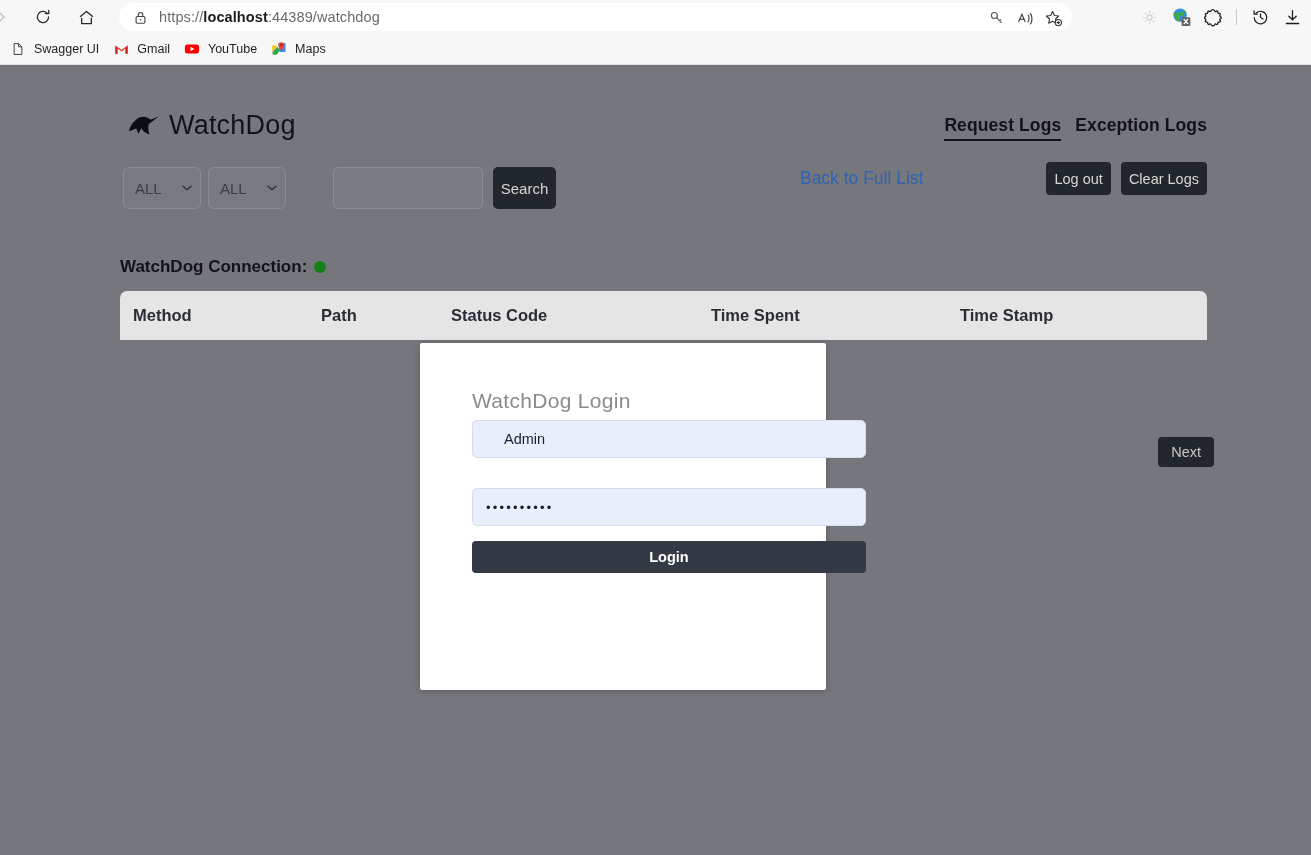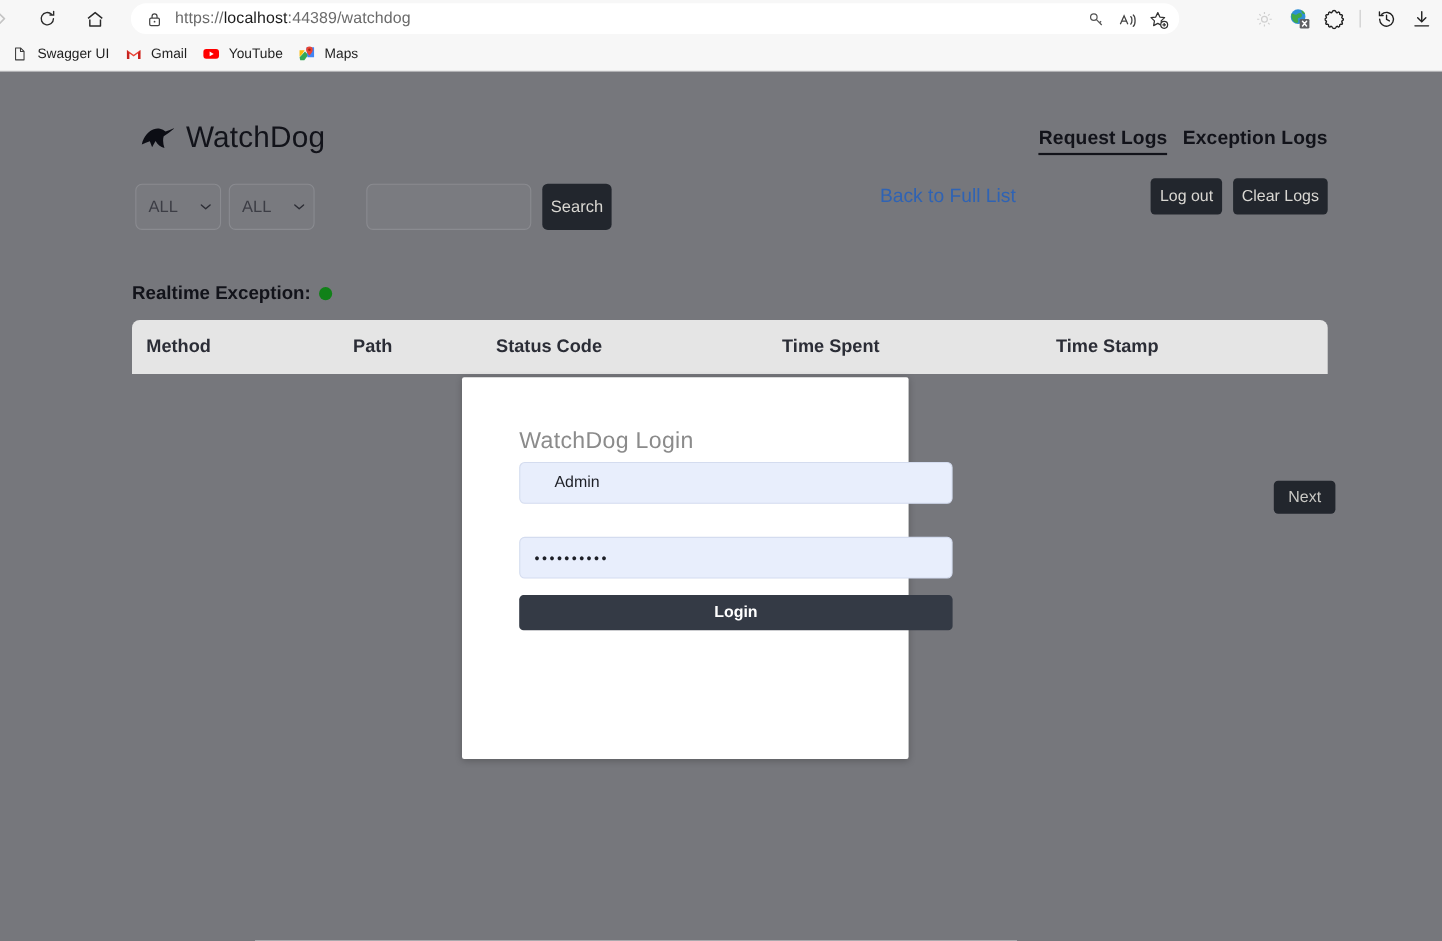--- a/index.html
+++ b/index.html
@@ -39,21 +39,21 @@
     padding: 0 8px;
   }
   #address-lock { width: 26px; height: 26px; display: flex; align-items: center; justify-content: center; flex: 0 0 auto; }
   #url-text {
     font-size: 14.5px;
     color: #6b6b6b;
     white-space: nowrap;
     margin-left: 6px;
     letter-spacing: 0.1px;
   }
-  #url-text b { color: #1b1b1b; font-weight: 400; }
+  #url-text b { color: #1b1b1b; font-weight: 700; }
   #addr-actions {
     position: absolute; right: 6px; top: 2px;
     display: flex; align-items: center; gap: 2px;
   }
   .addr-icon { width: 26px; height: 26px; display: flex; align-items: center; justify-content: center; }
 
   #toolbar-right {
     position: absolute; right: 4px; top: 2px;
     height: 30px;
     display: flex; align-items: center; gap: 2px;
@@ -404,21 +404,21 @@
     <div id="search-button">Search</div>
   </div>
 
   <div id="right-actions">
     <span id="back-link">Back to Full List</span>
     <div class="dark-btn">Log out</div>
     <div class="dark-btn">Clear Logs</div>
   </div>
 
   <div id="realtime-row">
-    <span id="realtime-label">Realtime Exception:</span>
+    <span id="realtime-label">WatchDog Connection:</span>
     <span id="realtime-dot"></span>
   </div>
 
   <div id="log-table">
     <span class="th c0">Method</span>
     <span class="th c1">Path</span>
     <span class="th c2">Status Code</span>
     <span class="th c3">Time Spent</span>
     <span class="th c4">Time Stamp</span>
   </div>

